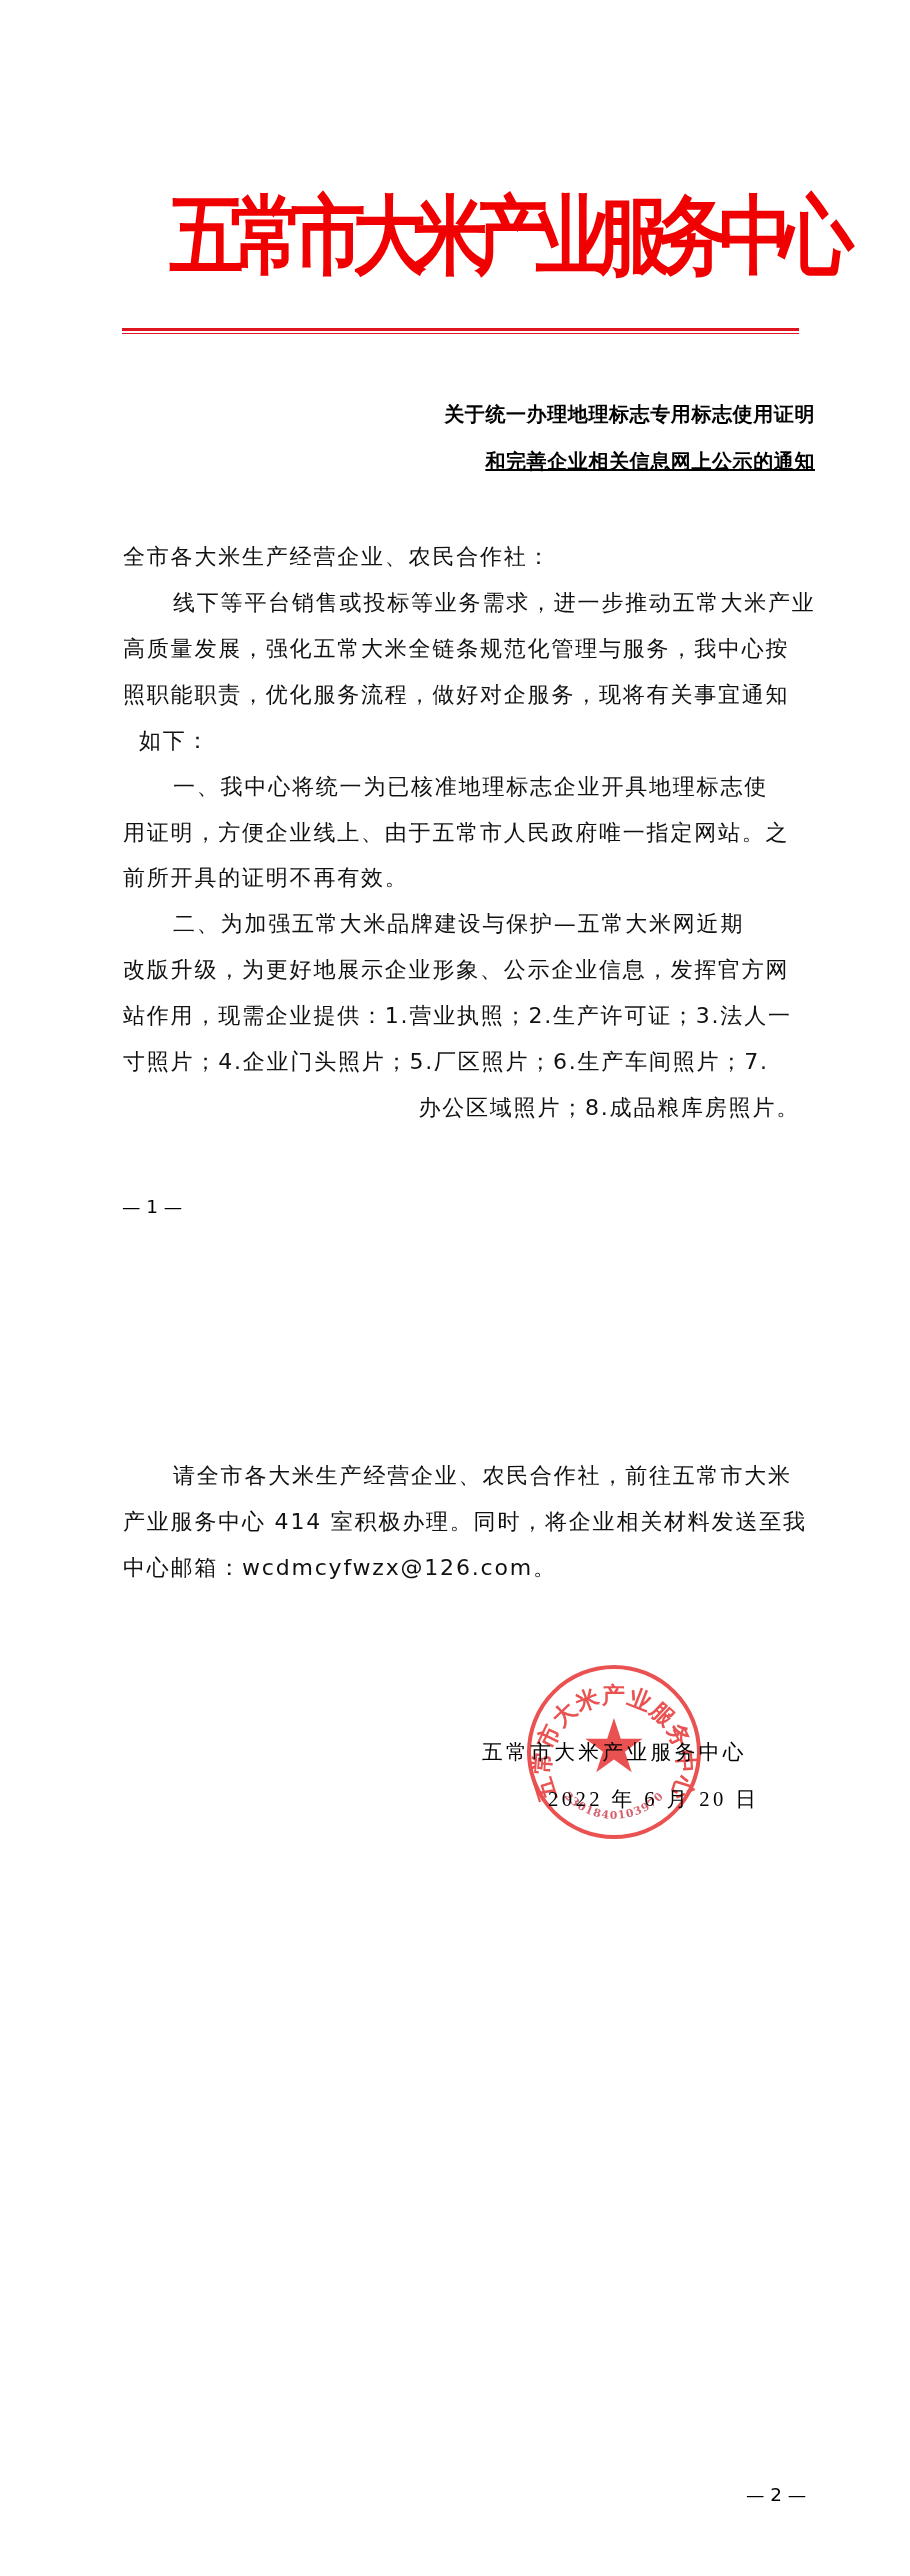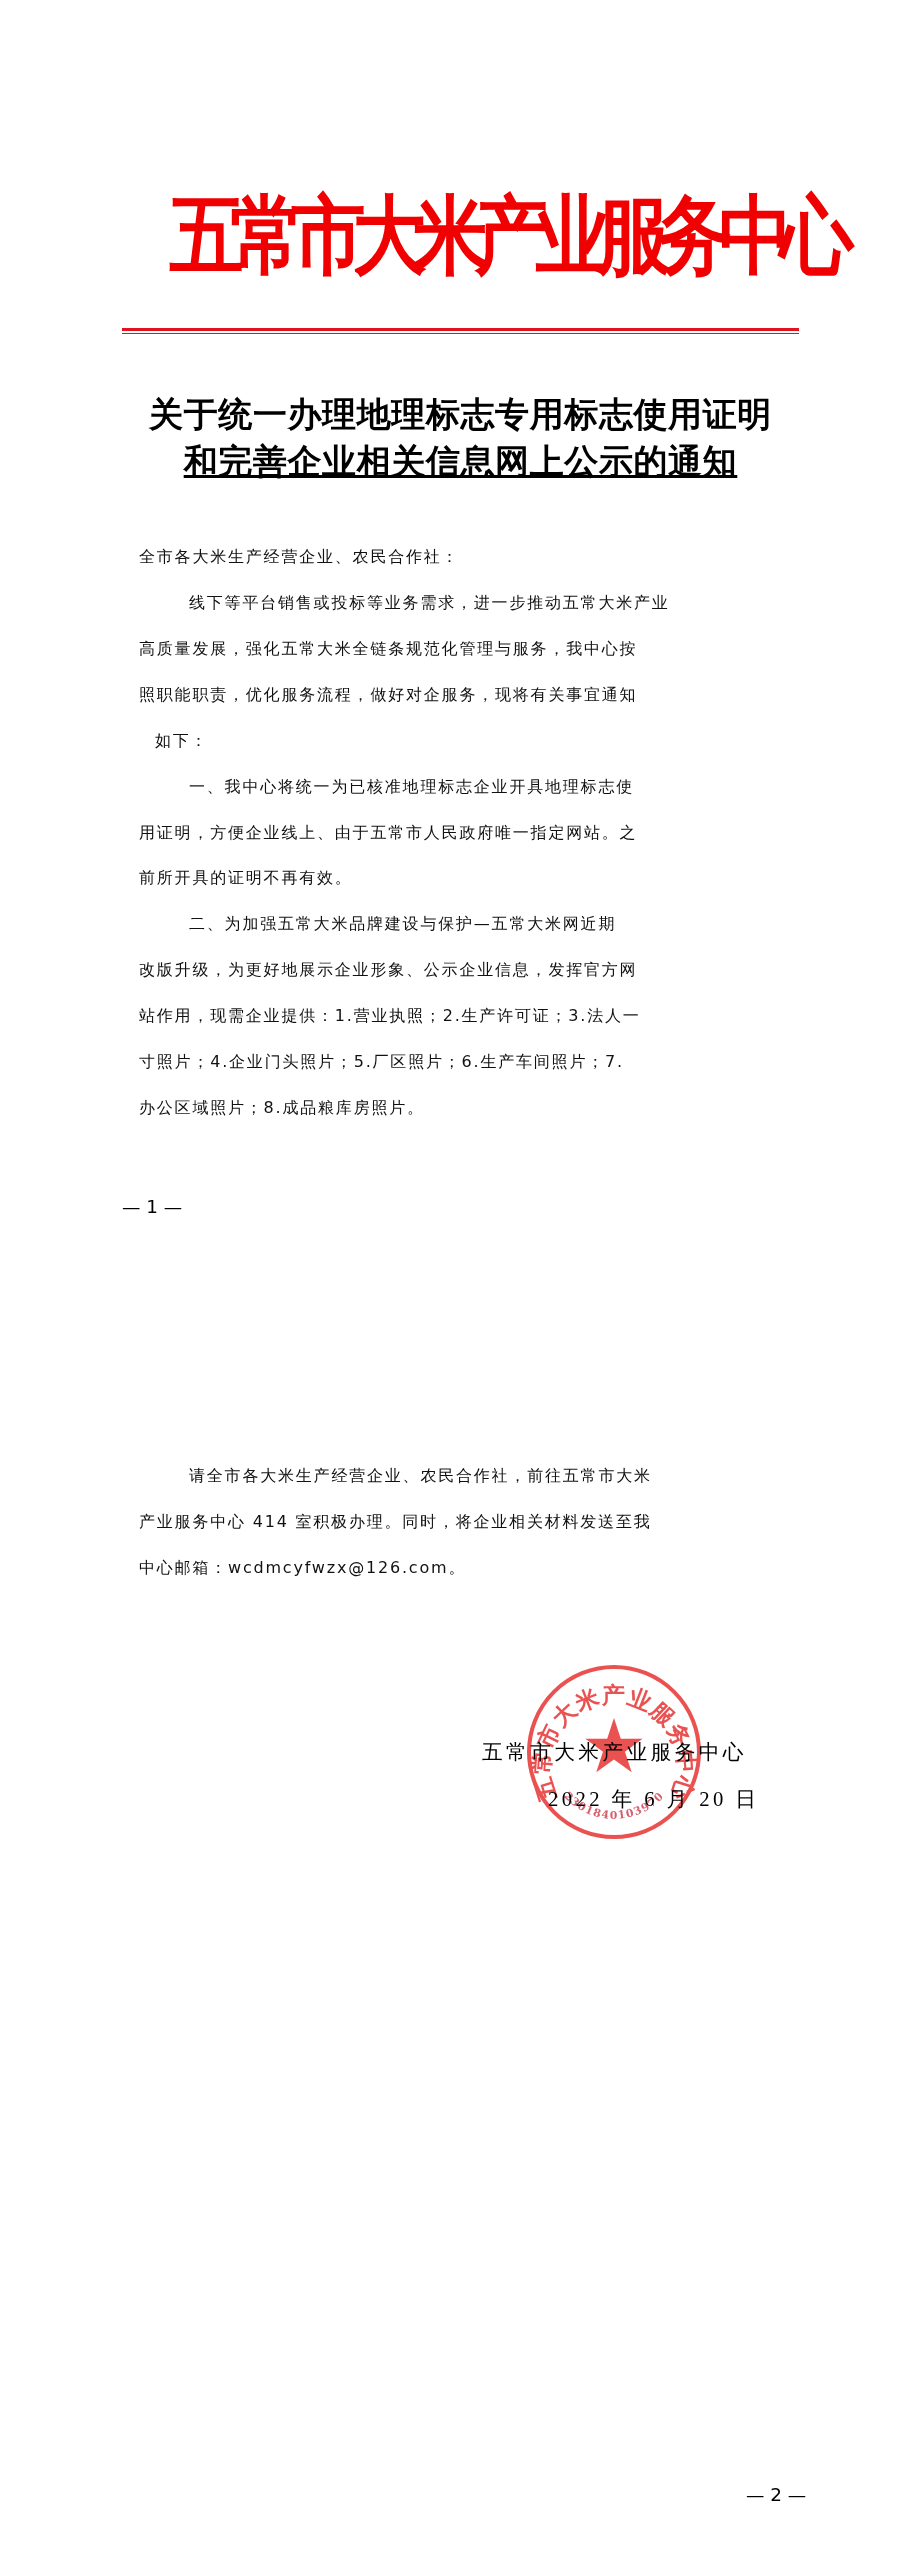--- a/index.html
+++ b/index.html
@@ -11,29 +11,29 @@
     font-family: "DejaVu Serif", "Liberation Serif", serif;
     font-weight: bold; font-size: 86px; line-height: 106px;
     letter-spacing: -15px;
     transform: scaleX(0.86); transform-origin: center;
     white-space: nowrap;
   }
   .red-rule { left: 122px; top: 328px; width: 677px; height: 6.9px; }
   .red-rule .thick { position: absolute; left: 0; top: 0; width: 100%; height: 3.4px; background: #e0141e; }
   .red-rule .thin { position: absolute; left: 0; top: 4.6px; width: 100%; height: 1.7px; background: #e0141e; }
   .doc-title {
-    left: 122px; width: 677px; text-align: center; color: #000;
+    left: 138px; width: 677px; text-align: right; color: #000;
     font-family: "DejaVu Serif", "Liberation Serif", serif;
-    font-weight: bold; font-size: 34px; line-height: 46px; white-space: nowrap;
+    font-weight: bold; font-size: 20px; line-height: 46px; white-space: nowrap;
     letter-spacing: 0.6px;
   }
   .body-line {
-    left: 139px; width: 677px; color: #111;
+    left: 123px; width: 677px; color: #111;
     font-family: "DejaVu Sans", "Liberation Sans", sans-serif;
-    font-size: 16px; line-height: 46px; height: 46px; white-space: nowrap;
+    font-size: 22px; line-height: 46px; height: 46px; white-space: nowrap;
     letter-spacing: 1.8px;
   }
   .indent { padding-left: 50px; }
   .page-num {
     font-family: "DejaVu Sans", "Liberation Sans", sans-serif;
     font-size: 18.4px; color: #000; white-space: nowrap;
   }
   .sig {
     color: #000; font-family: "DejaVu Serif", "Liberation Serif", serif;
     font-size: 20.7px; white-space: nowrap; letter-spacing: 3.4px; z-index: 3;
@@ -60,21 +60,21 @@
 <div class="abs body-line" style="top:718px;margin-left:16px;">如下：</div>
 
 <div class="abs body-line indent" style="top:764px;">一、我中心将统一为已核准地理标志企业开具地理标志使</div>
 <div class="abs body-line" style="top:810px;">用证明，方便企业线上、由于五常市人民政府唯一指定网站。之</div>
 <div class="abs body-line" style="top:855px;">前所开具的证明不再有效。</div>
 
 <div class="abs body-line indent" style="top:901px;">二、为加强五常大米品牌建设与保护—五常大米网近期</div>
 <div class="abs body-line" style="top:947px;">改版升级，为更好地展示企业形象、公示企业信息，发挥官方网</div>
 <div class="abs body-line" style="top:993px;">站作用，现需企业提供：1.营业执照；2.生产许可证；3.法人一</div>
 <div class="abs body-line" style="top:1039px;">寸照片；4.企业门头照片；5.厂区照片；6.生产车间照片；7.</div>
-<div class="abs body-line" style="top:1085px;">办公区域照片；8.成品粮库房照片。</div>
+<div class="abs body-line" style="top:1085px;text-align:right;">办公区域照片；8.成品粮库房照片。</div>
 
 <div class="abs page-num" style="left:122px; top:1196px;">— 1 —</div>
 
 <div class="abs body-line indent" style="top:1453px;">请全市各大米生产经营企业、农民合作社，前往五常市大米</div>
 <div class="abs body-line" style="top:1499px;">产业服务中心 414 室积极办理。同时，将企业相关材料发送至我</div>
 <div class="abs body-line" style="top:1545px;">中心邮箱：wcdmcyfwzx@126.com。</div>
 
 <svg class="abs stamp" viewBox="0 0 310 310">
   <defs>
     <path id="arcTop" d="M 50,220 A 112,112 0 1 1 260,220"></path>

